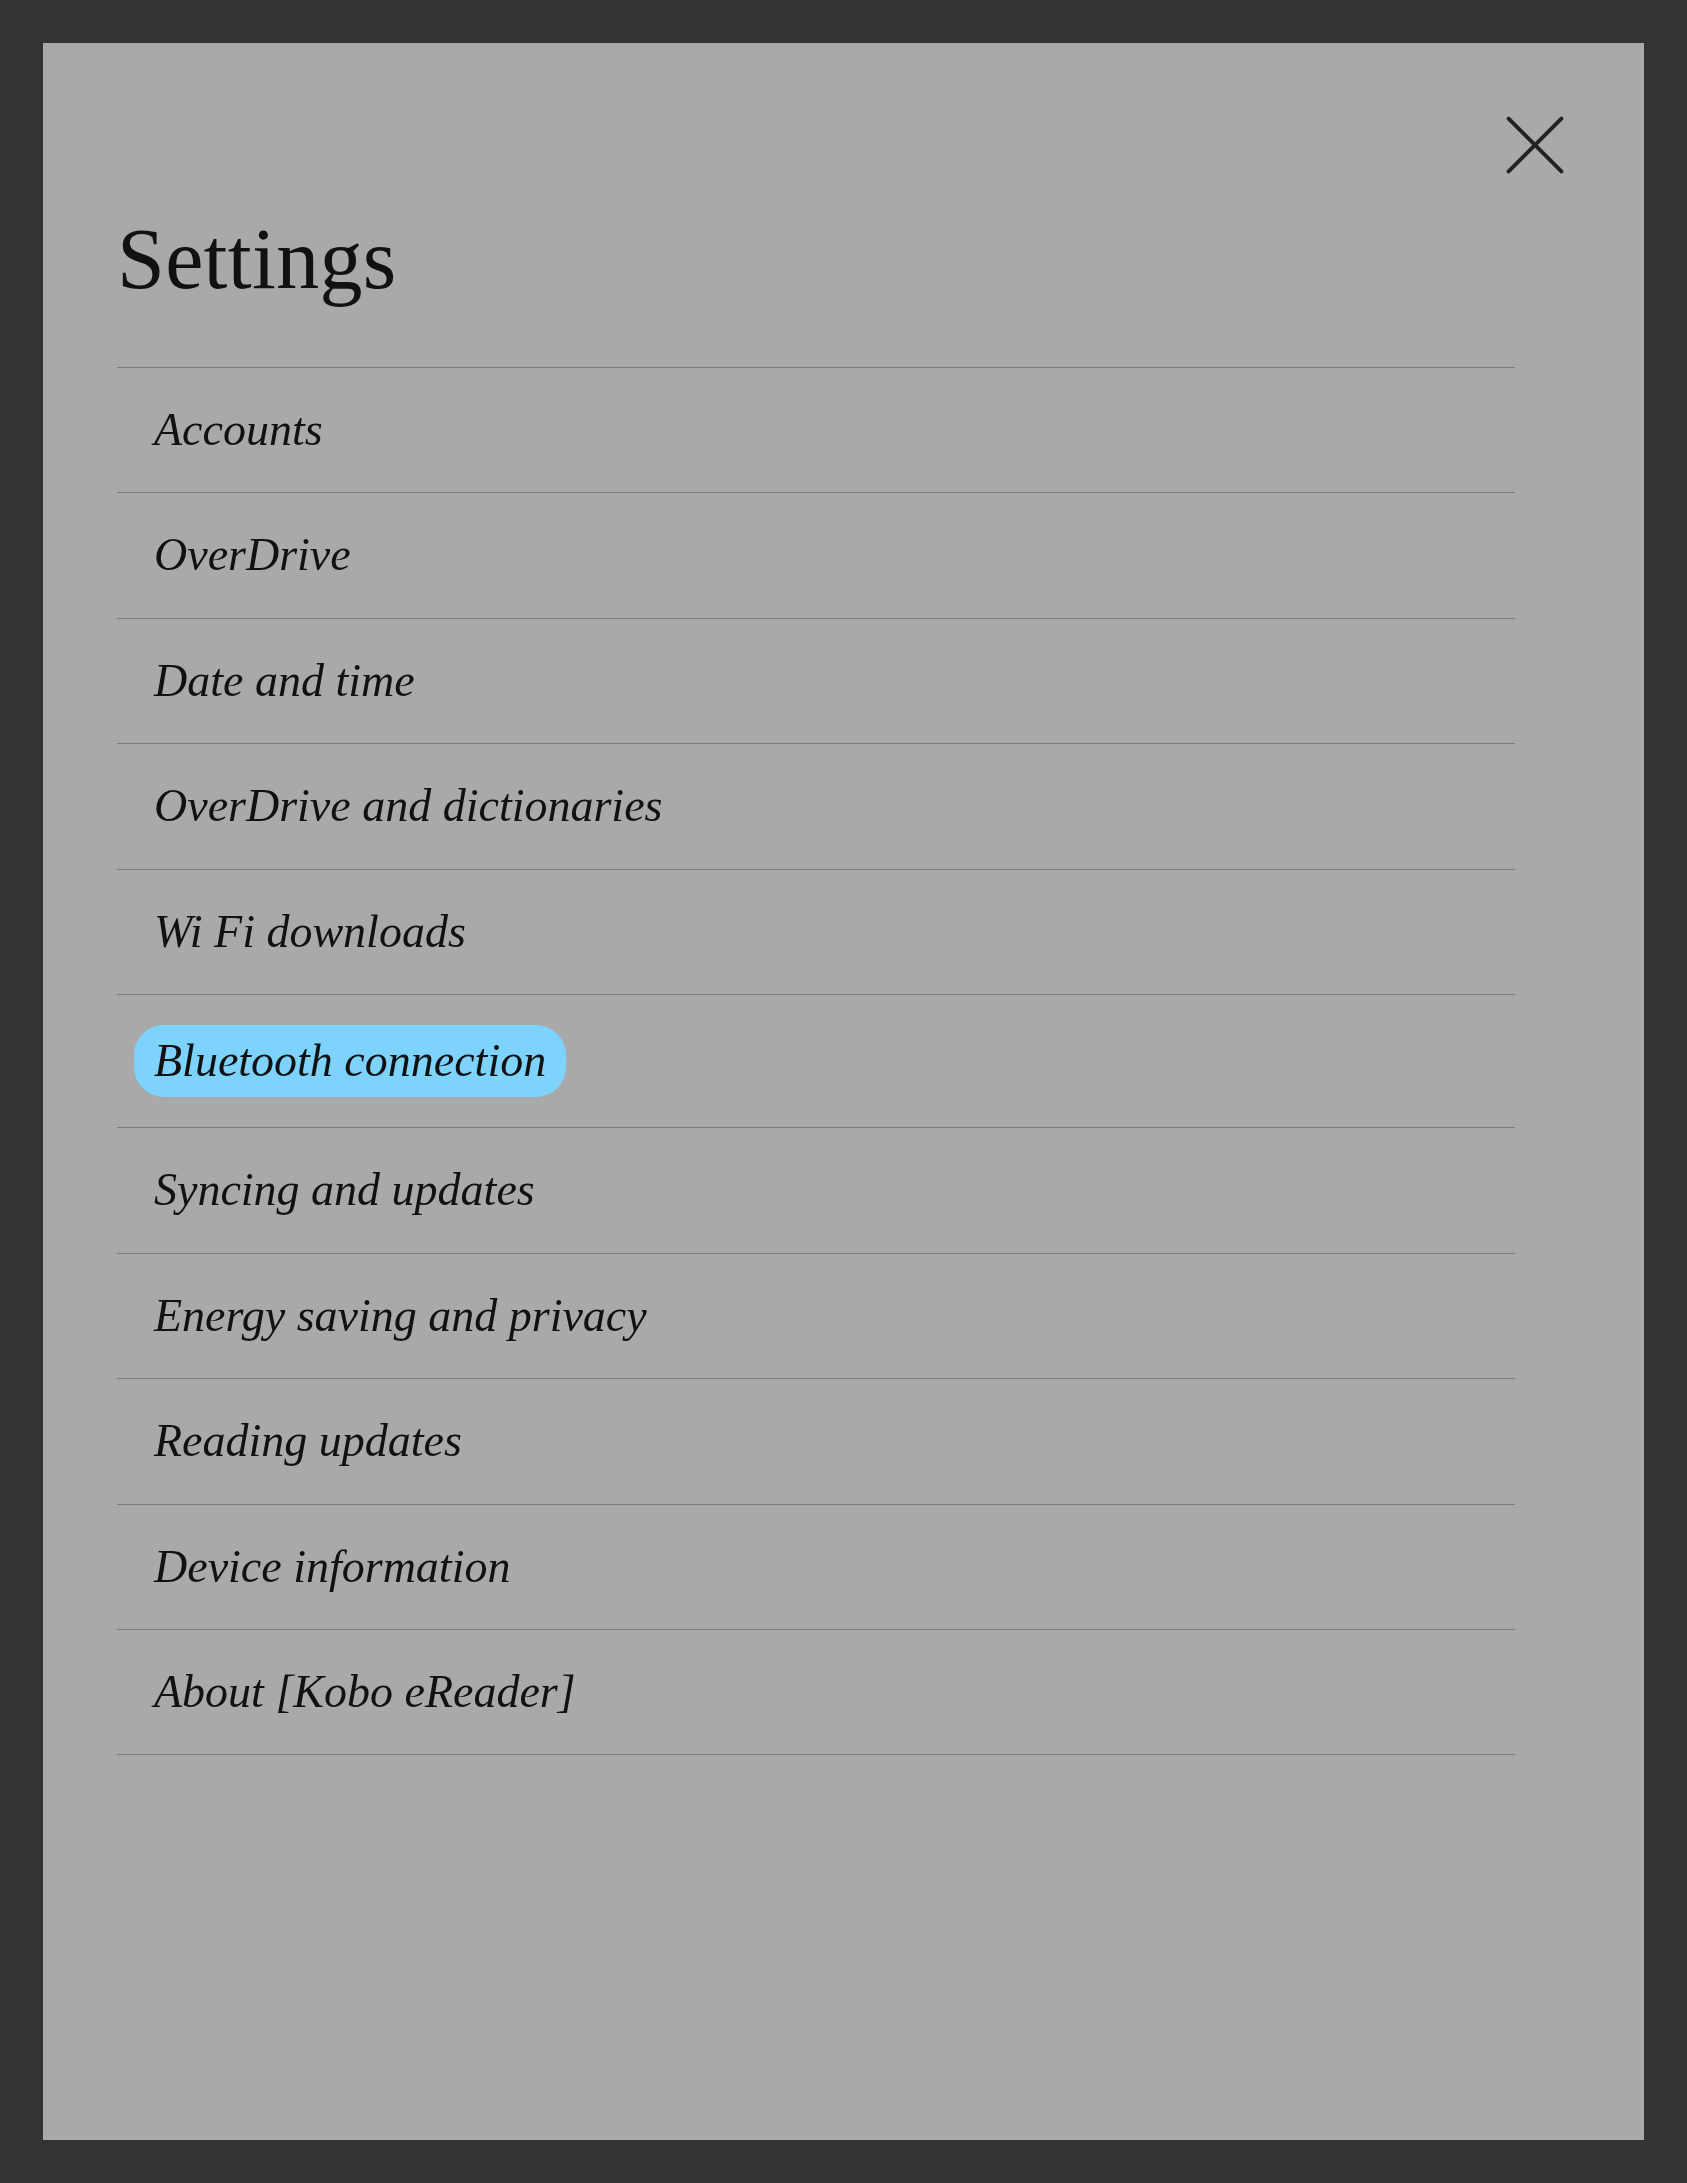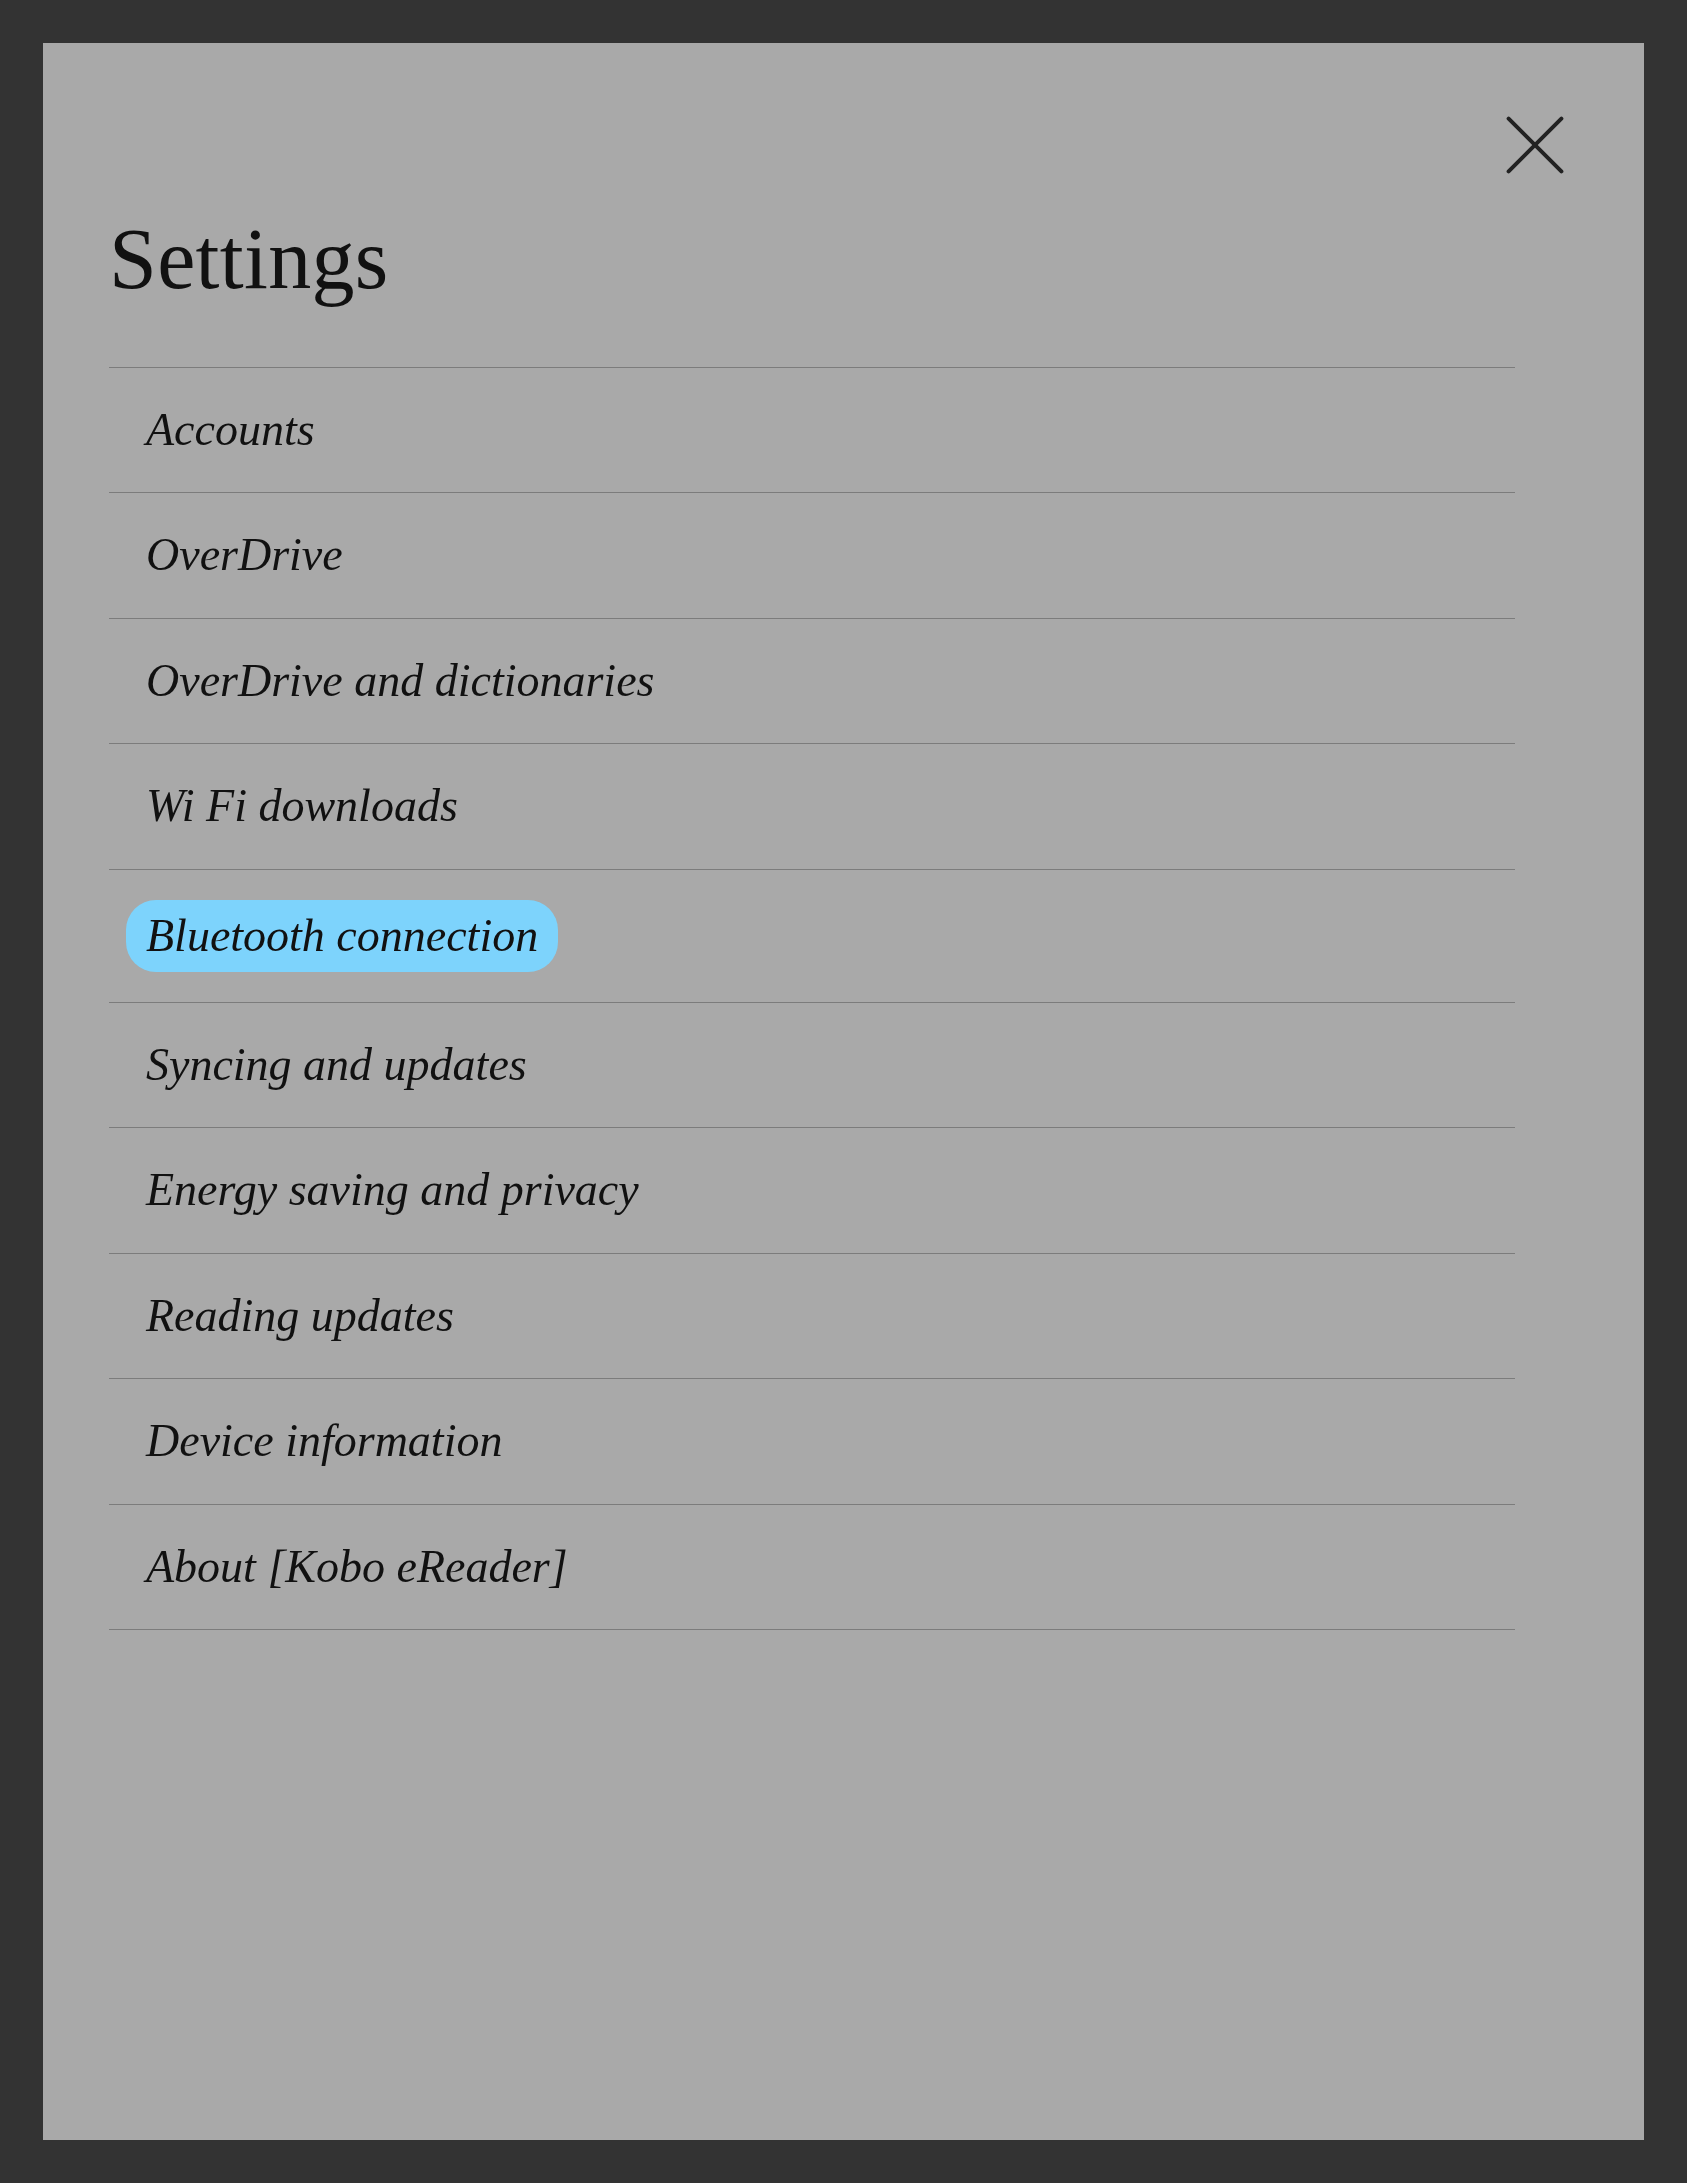--- a/index.html
+++ b/index.html
@@ -25,20 +25,21 @@
     width: 66px;
     height: 66px;
     display: flex;
     align-items: center;
     justify-content: center;
     cursor: pointer;
   }
   .close-button svg { width: 66px; height: 66px; }
   .content {
     padding: 126px 129px 0 66px;
+    margin-left: 8px;
   }
   .page-title {
     font-size: 86px;
     font-weight: 500;
     color: #111;
     font-family: Georgia, serif;
     margin-bottom: 58px;
     letter-spacing: 0.3px;
   }
   .settings-list {
@@ -85,20 +86,23 @@
     <div class="settings-list">
 
       <div class="settings-item">
         <span>Accounts</span>
       </div>
 
       <div class="settings-item">
         <span>OverDrive</span>
       </div>
 
+      <div class="settings-item">
+        <span>Date and time</span>
+      </div>
 
       <div class="settings-item">
         <span>OverDrive and dictionaries</span>
       </div>
 
       <div class="settings-item">
         <span>Wi Fi downloads</span>
       </div>
 
       <div class="settings-item highlighted">

